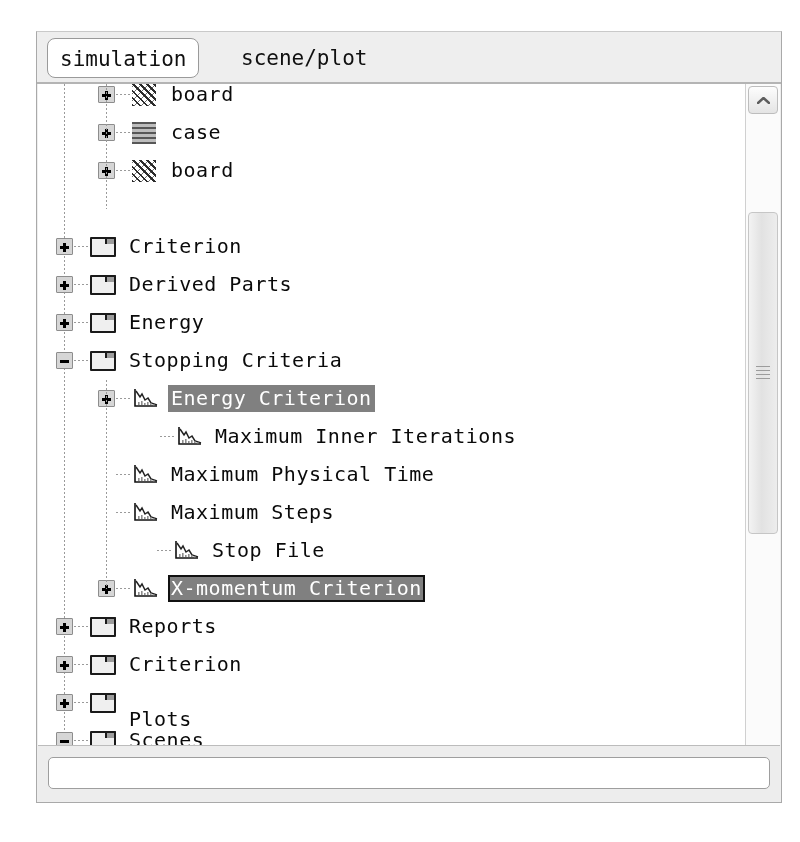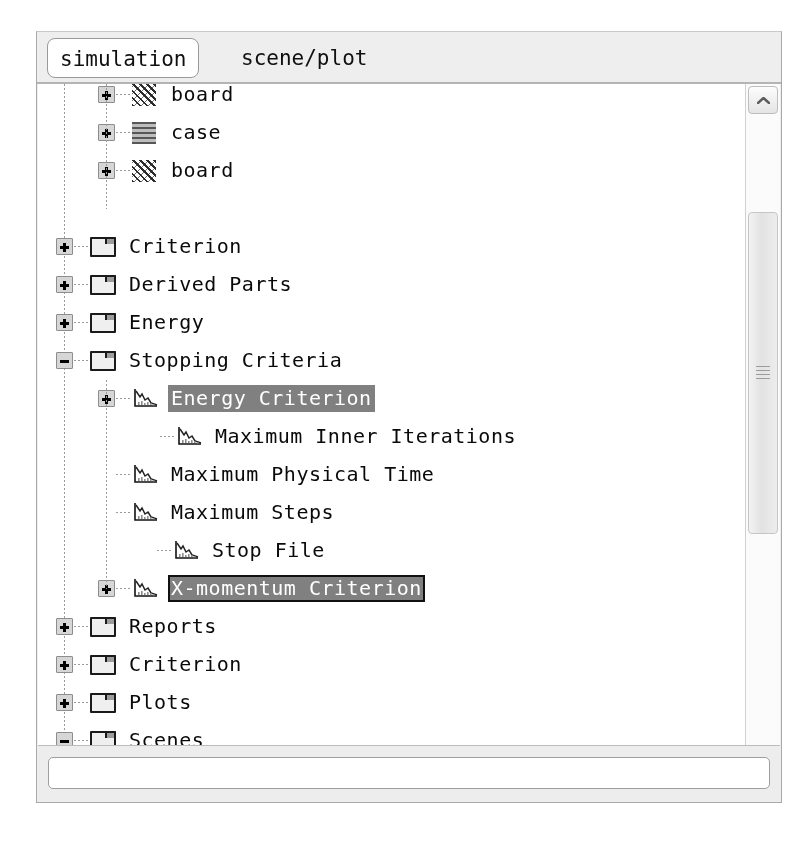--- a/index.html
+++ b/index.html
@@ -520,21 +520,21 @@
               <div class="folder"></div>
             </div>
             <div class="label" style="left: 88px; top: 5px;">Criterion</div>
           </div>
           <div class="row" style="position: absolute; left: 0px; right: 0px; top: 600px;">
             <div class="toggle plus" style="left: 18px; top: 10px;"></div>
             <div class="hconn" style="left: 36px; width: 16px; top: 18px;"></div>
             <div class="icon" style="left: 52px; top: 7px;">
               <div class="folder"></div>
             </div>
-            <div class="label" style="left: 88px; top: 5px;">Plots</div>
+            <div class="label" style="left: 88px; top: 22px;">Plots</div>
           </div>
           <div class="row" style="position: absolute; left: 0px; right: 0px; top: 638px;">
             <div class="toggle" style="left: 18px; top: 10px;"></div>
             <div class="hconn" style="left: 36px; width: 16px; top: 18px;"></div>
             <div class="icon" style="left: 52px; top: 7px;">
               <div class="folder"></div>
             </div>
             <div class="label" style="left: 88px; top: 5px;">Scenes</div>
           </div>
           <div class="row" style="position: absolute; left: 0px; right: 0px; top: 676px;">

